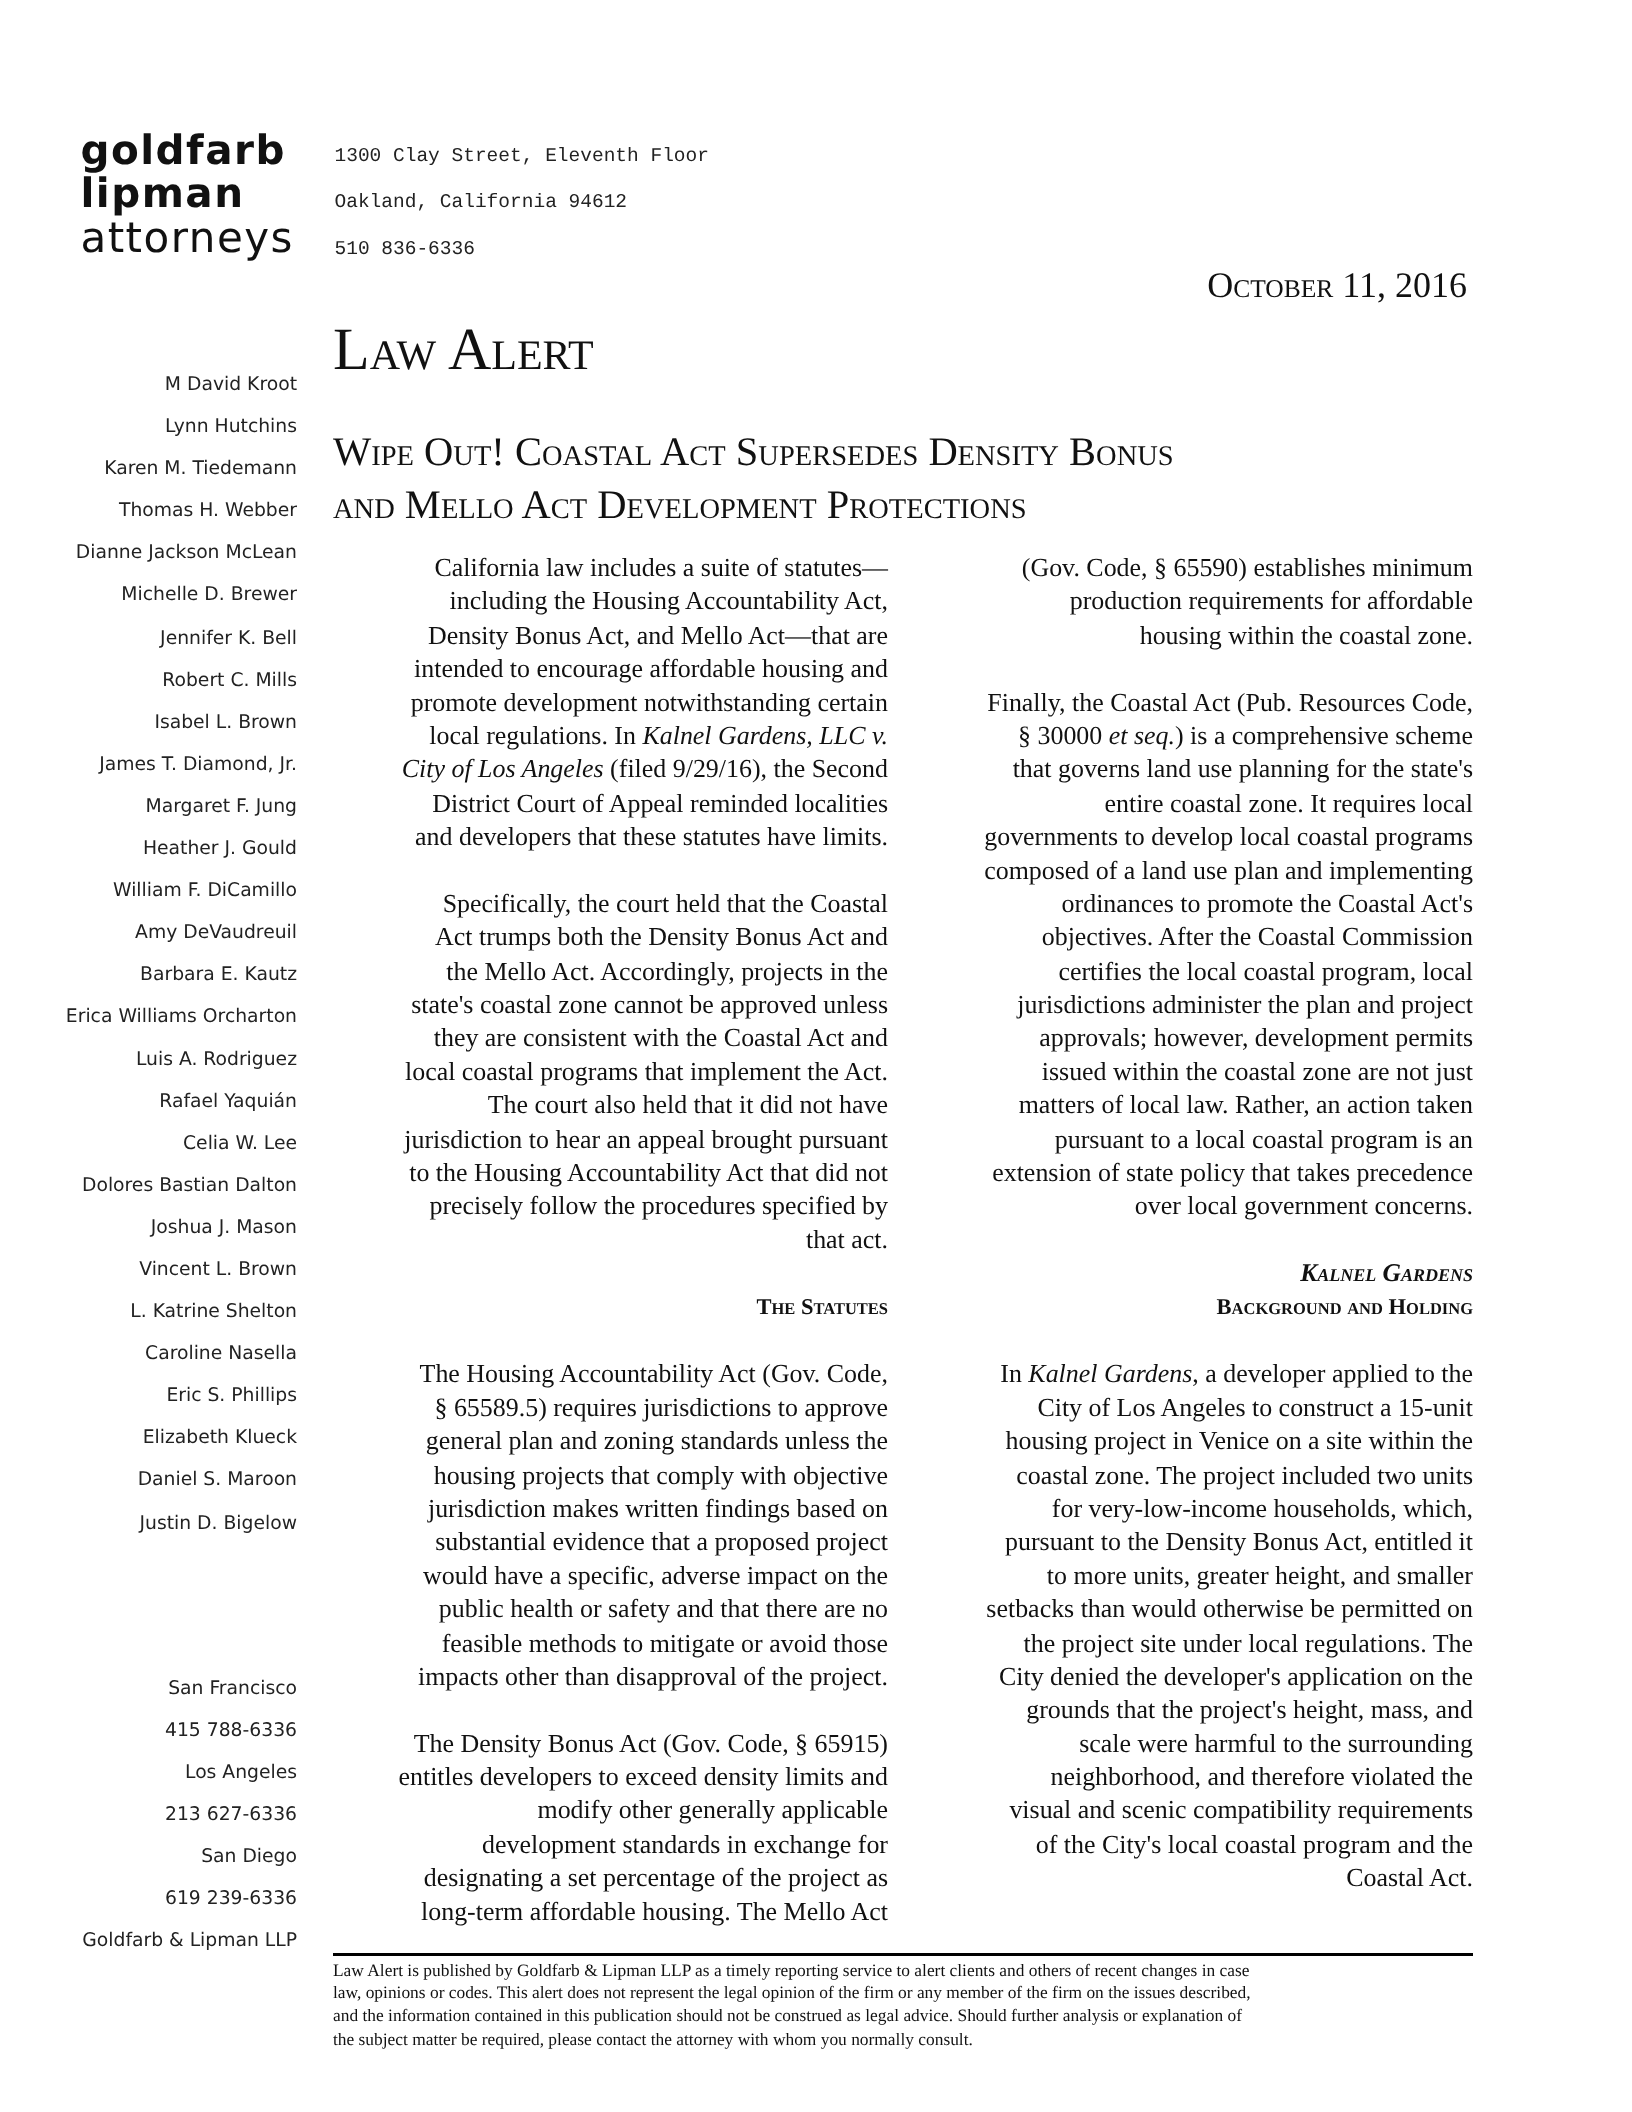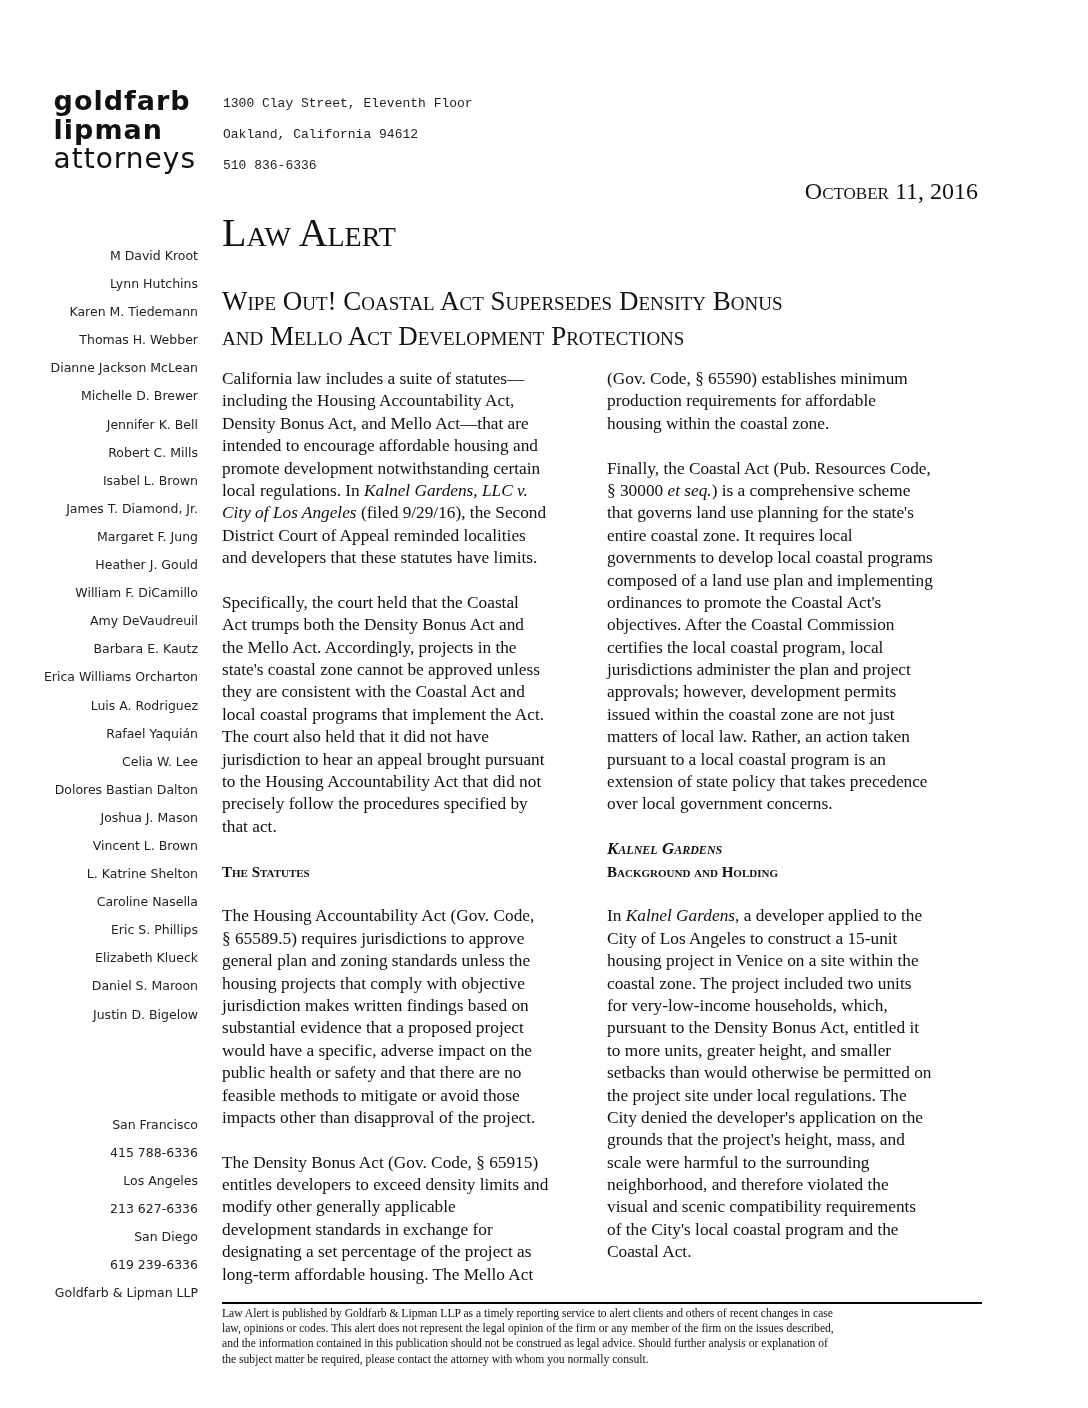--- a/index.html
+++ b/index.html
@@ -21,21 +21,21 @@
   .headline { position: absolute; left: 222px; top: 284px; width: 760px; font-family: "Liberation Serif", serif; font-size: 27px; font-variant: small-caps; line-height: 35px; color: #111; }
   .headline span { display: block; white-space: nowrap; }
 
   
   .sidebar { position: absolute; right: 890px; top: 246px; text-align: right; font-family: "DejaVu Sans", sans-serif; font-size: 12.5px; color: #222; }
   .sidebar .name { height: 28.1px; line-height: 20px; white-space: nowrap; }
   .offices { position: absolute; right: 890px; top: 1115px; text-align: right; font-family: "DejaVu Sans", sans-serif; font-size: 12.5px; color: #222; }
   .offices div { height: 28px; line-height: 20px; white-space: nowrap; }
 
   
-  .col { position: absolute; font-family: "Liberation Serif", serif; font-size: 17.3px; line-height: 22.4px; color: #111; }
+  .col { position: absolute; font-family: "Liberation Serif", serif; font-size: 17.3px; line-height: 22.4px; color: #111; text-align: right; }
   .col .line { white-space: nowrap; height: 22.4px; }
   .col .gap { height: 22.4px; }
   .col-left { left: 222px; top: 368px; width: 370px; }
   .col-right { left: 607px; top: 368px; width: 375px; }
   .sec-head { font-weight: bold; font-variant: small-caps; font-size: 15px; }
   .sec-head-it { font-weight: bold; font-style: italic; font-variant: small-caps; font-size: 17px; }
   .it { font-style: italic; margin-top: 16px; }
 
   
   .rule { position: absolute; left: 222px; top: 1302px; width: 760px; height: 2px; background: #000; }

